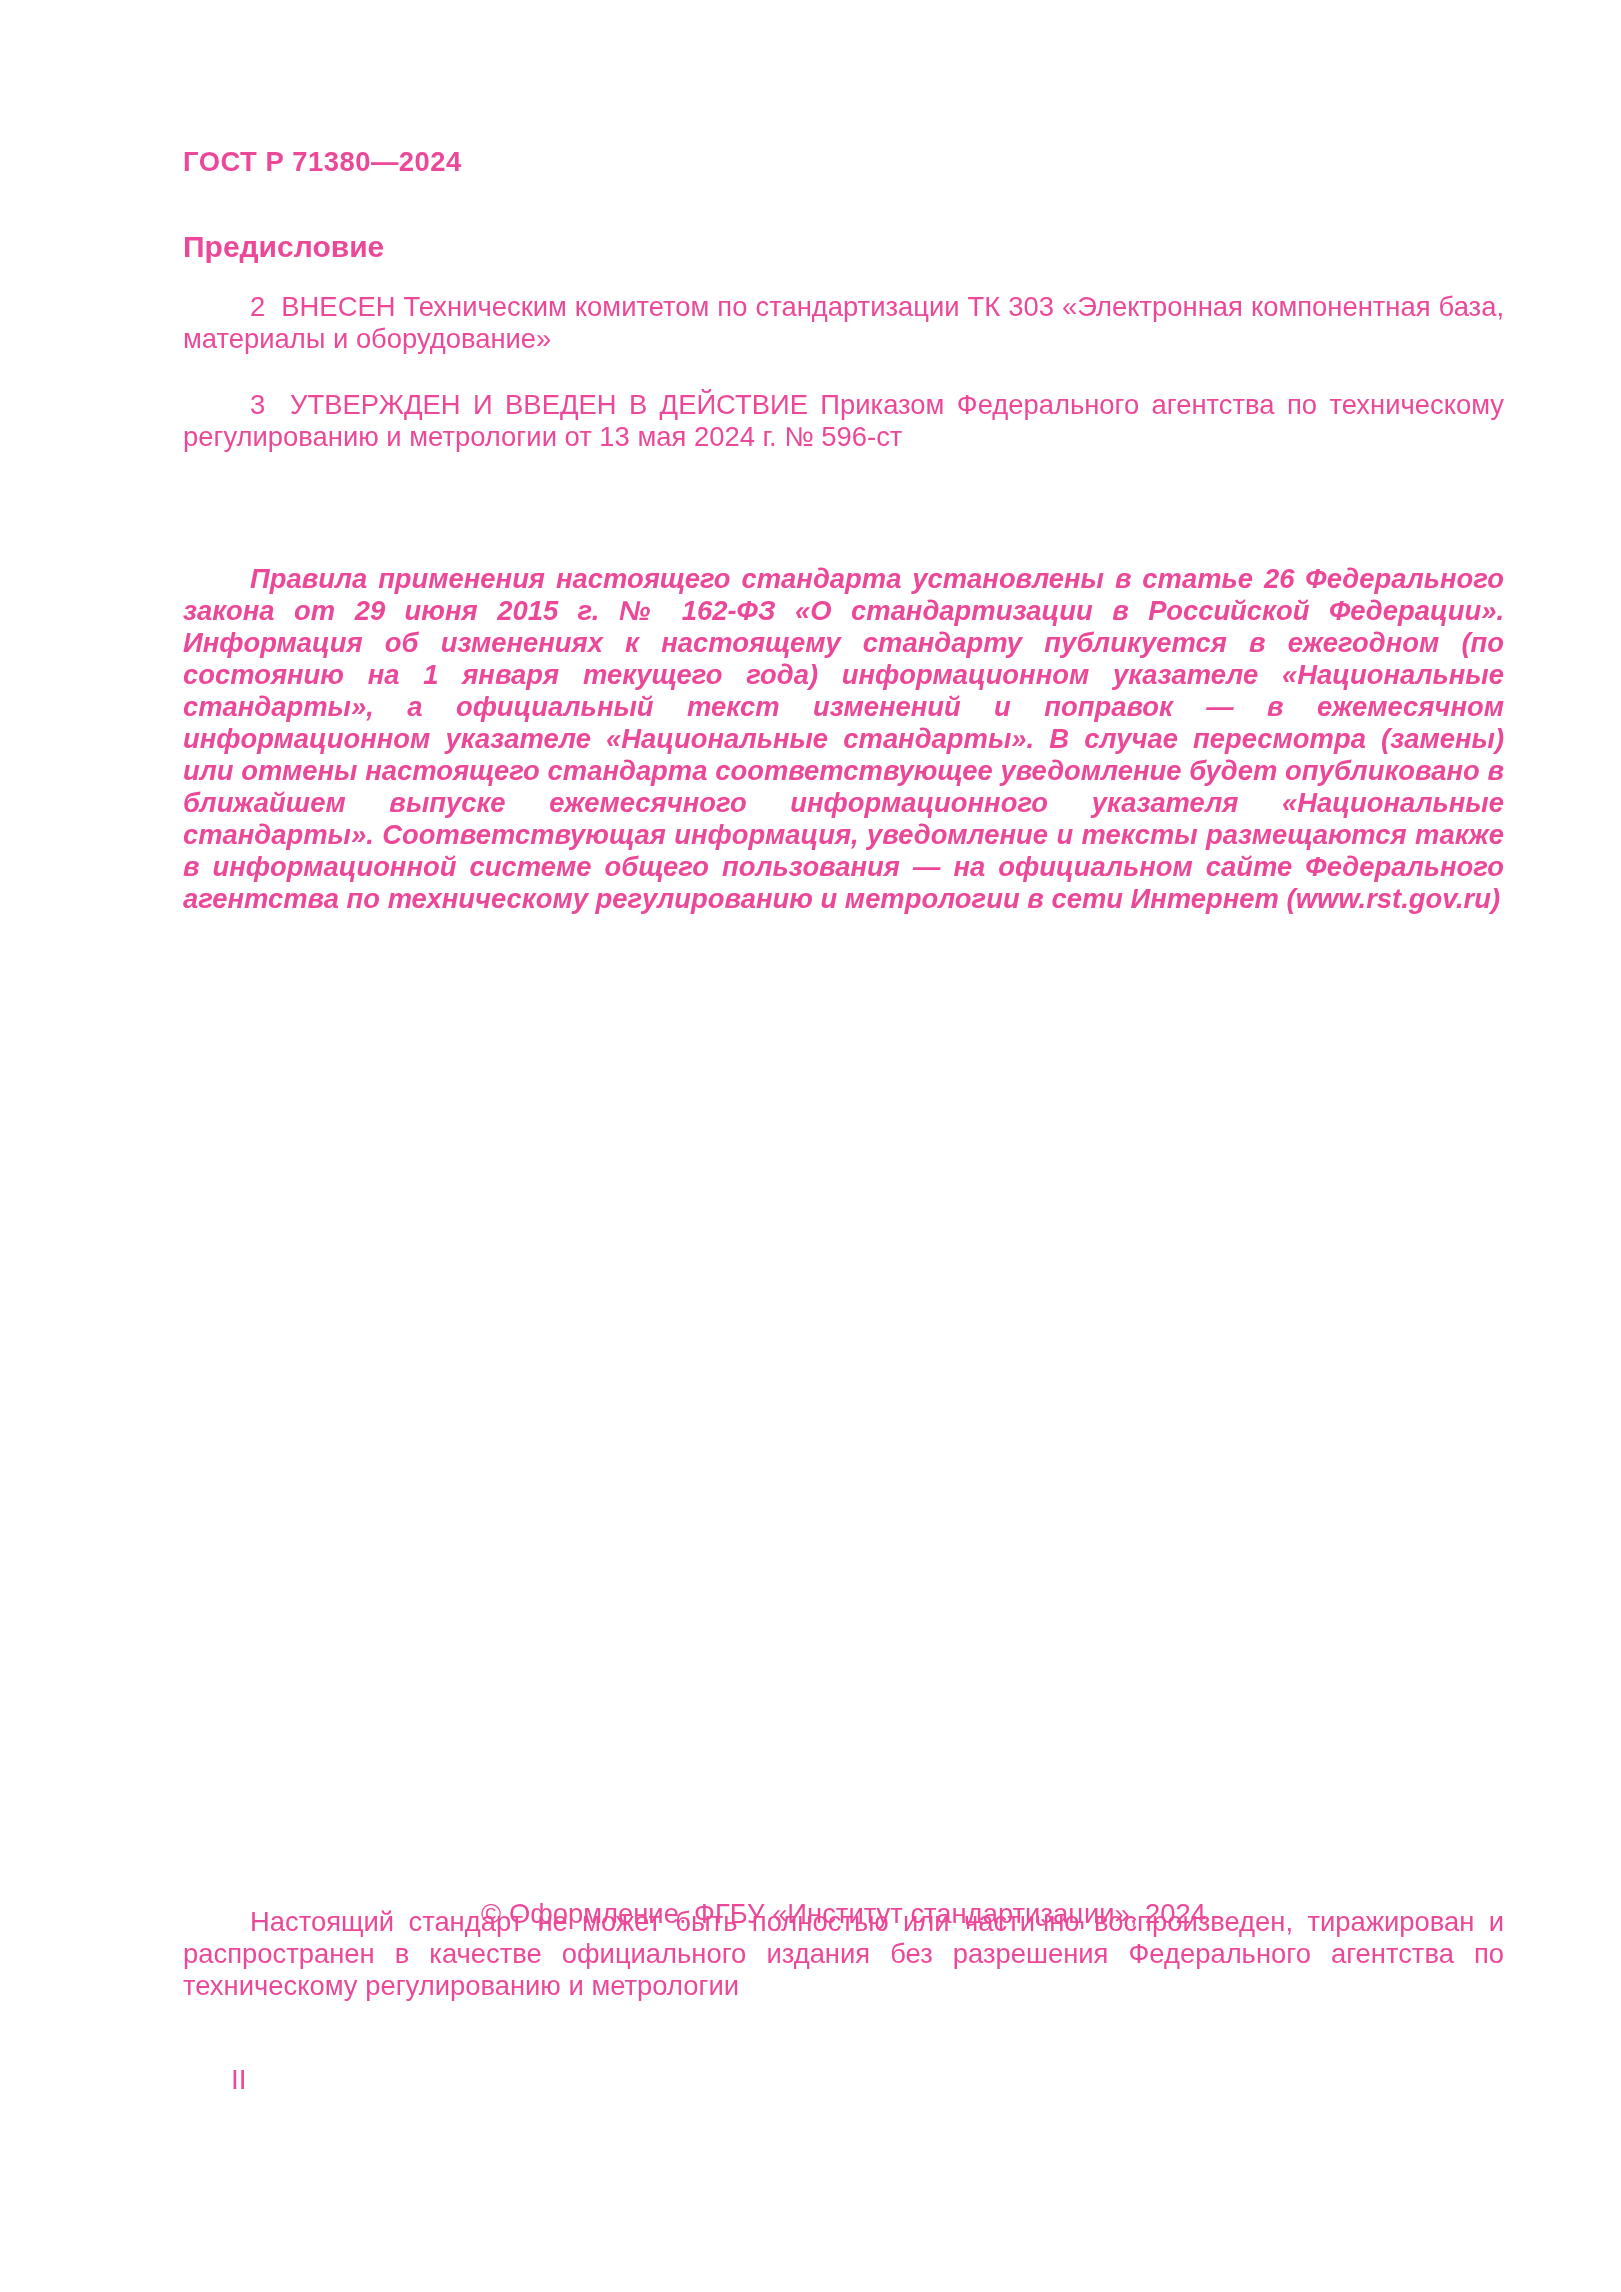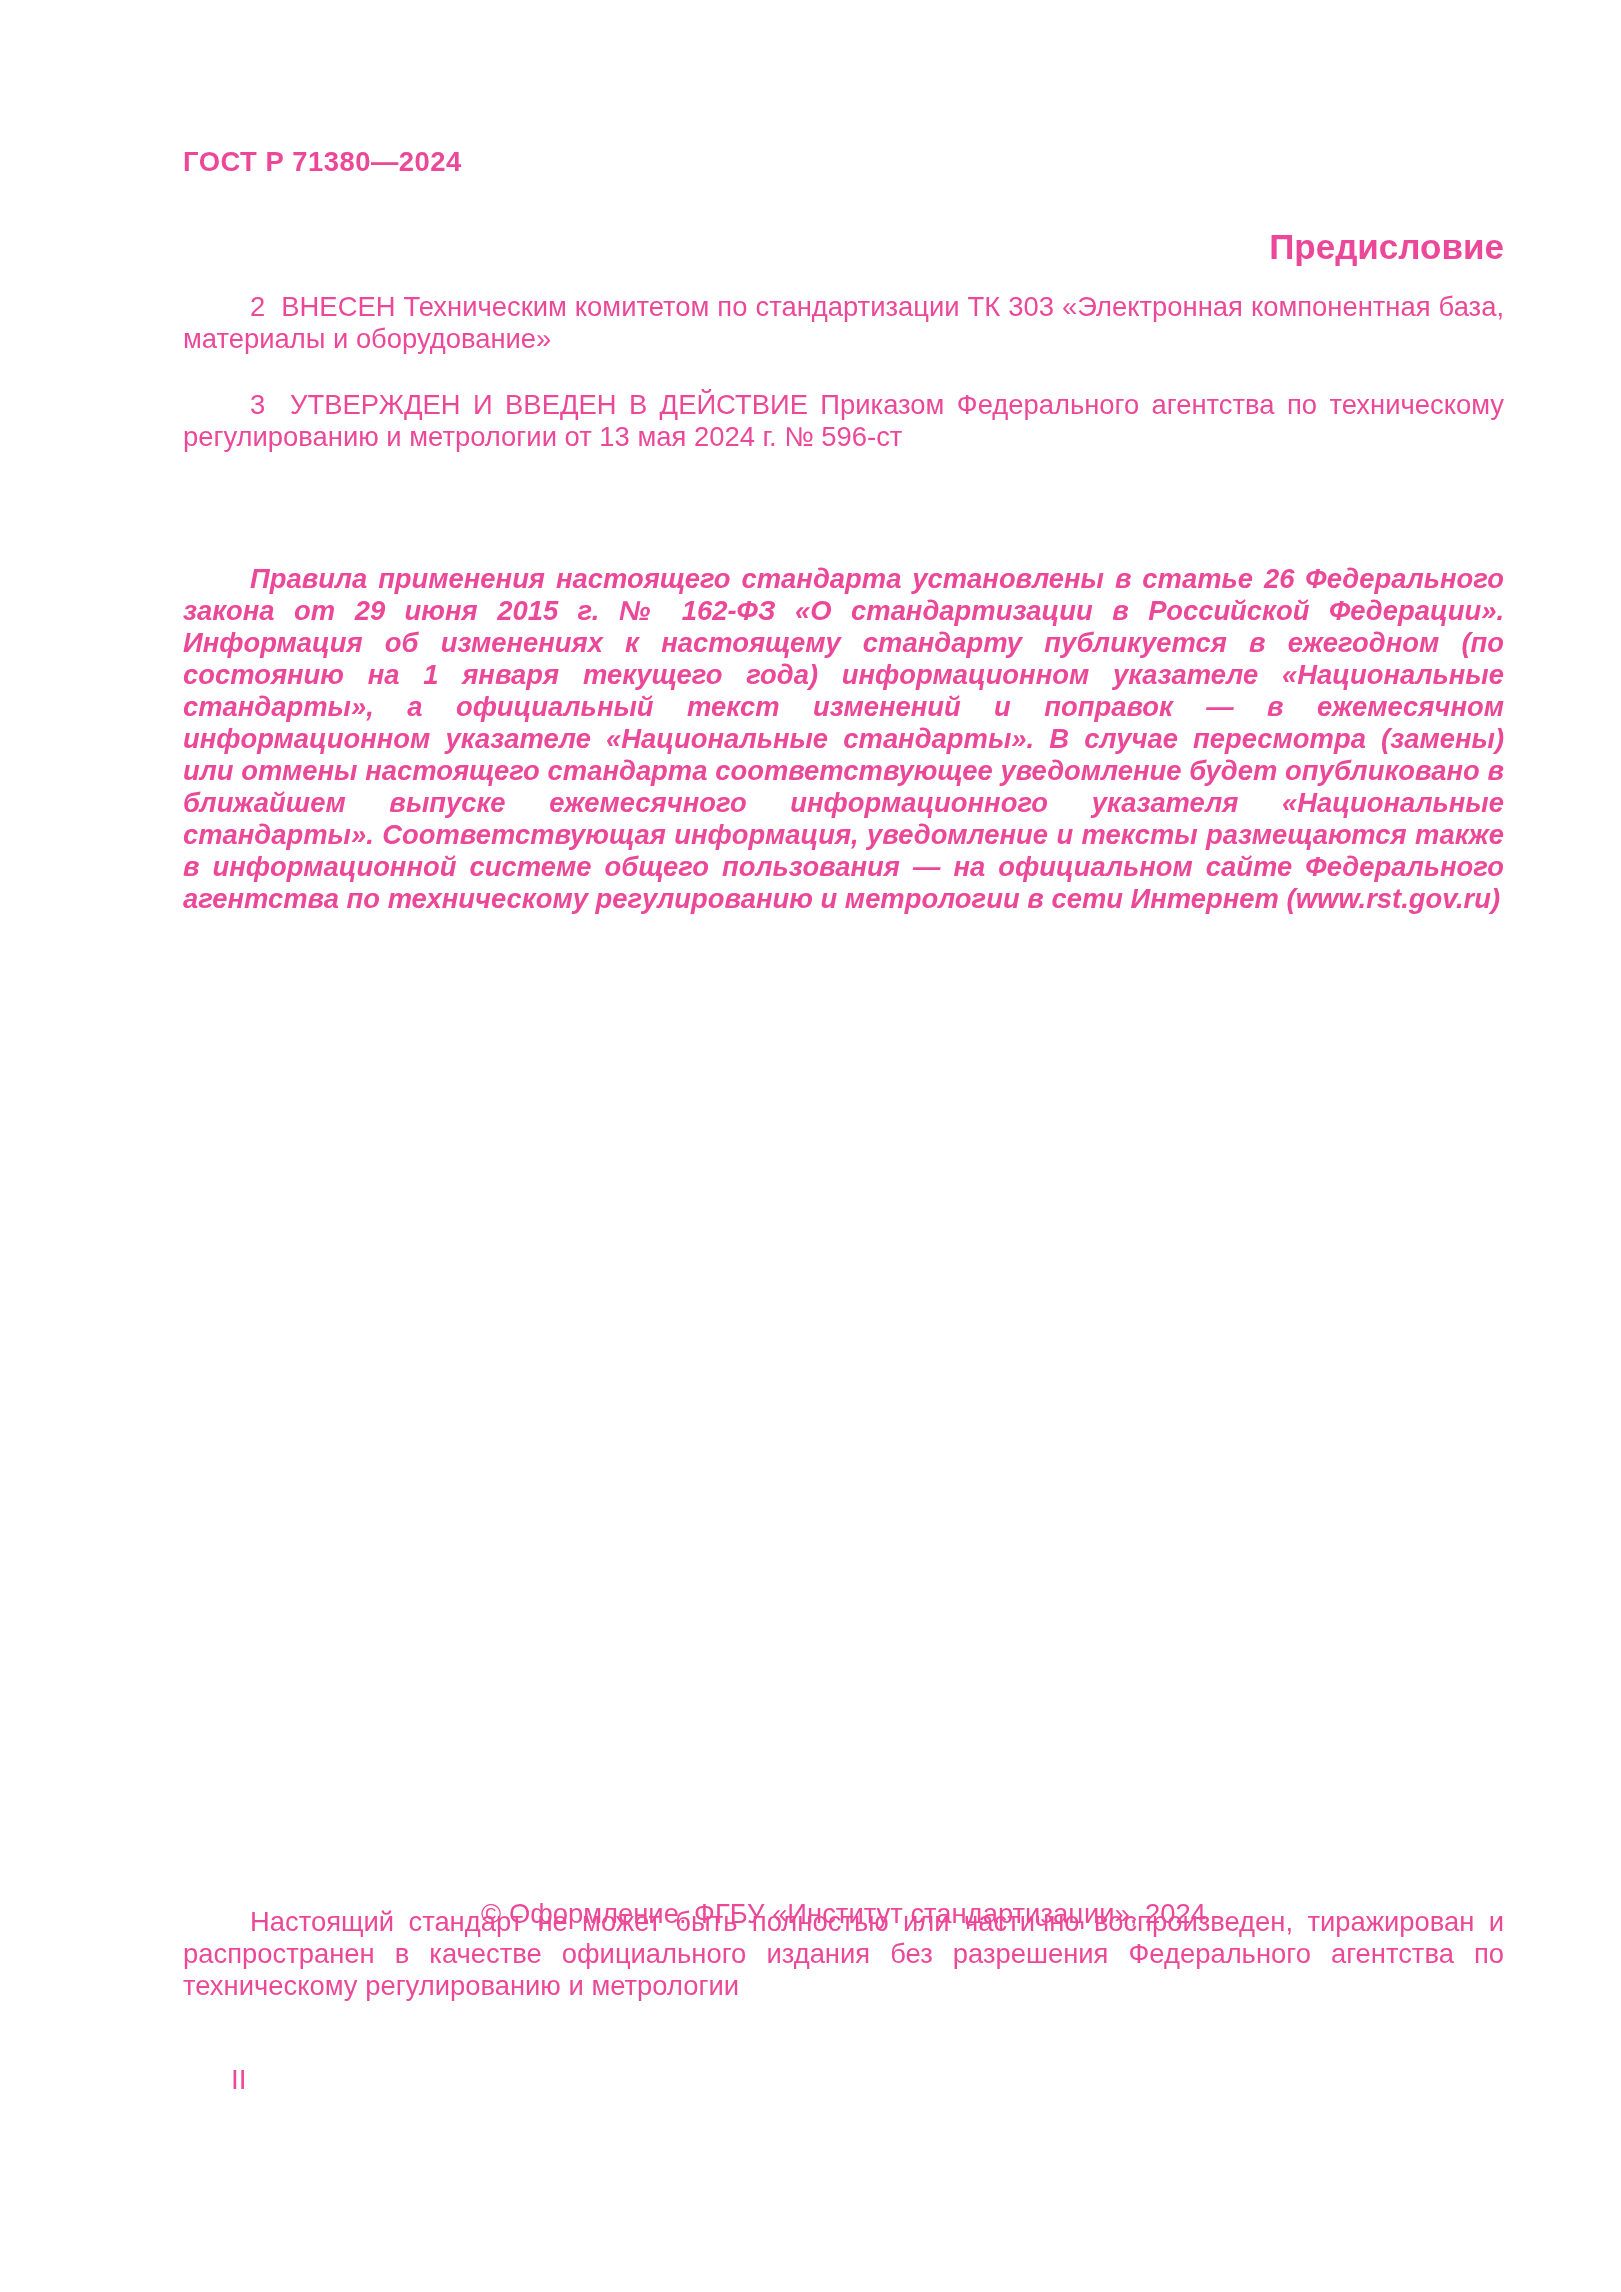--- a/index.html
+++ b/index.html
@@ -18,23 +18,23 @@
     padding: 145px 117px 0 183px;
     overflow: hidden;
   }
   .running-header {
     font-size: 27.4px;
     font-weight: bold;
     line-height: 33px;
     letter-spacing: 0.5px;
   }
   .doc-title {
-    font-size: 35px;
+    font-size: 30px;
     font-weight: bold;
-    text-align: right;
+    text-align: left;
     margin: 51px 0 27.4px 0;
     line-height: 35px;
   }
   .para {
     font-size: 27.4px;
     line-height: 32px;
     text-align: justify;
     text-indent: 67px;
     margin: 0 0 34px 0;
   }

